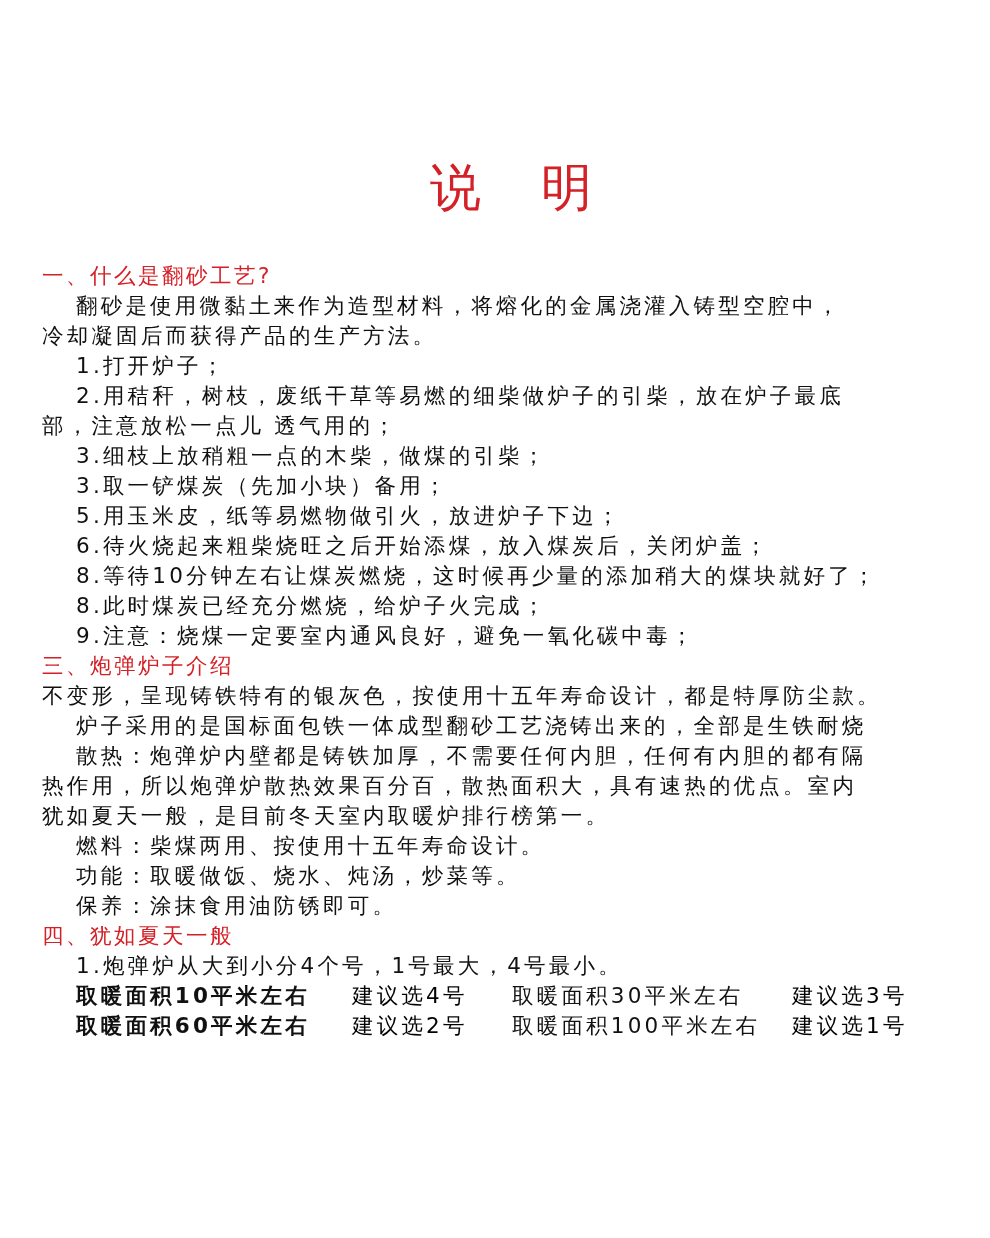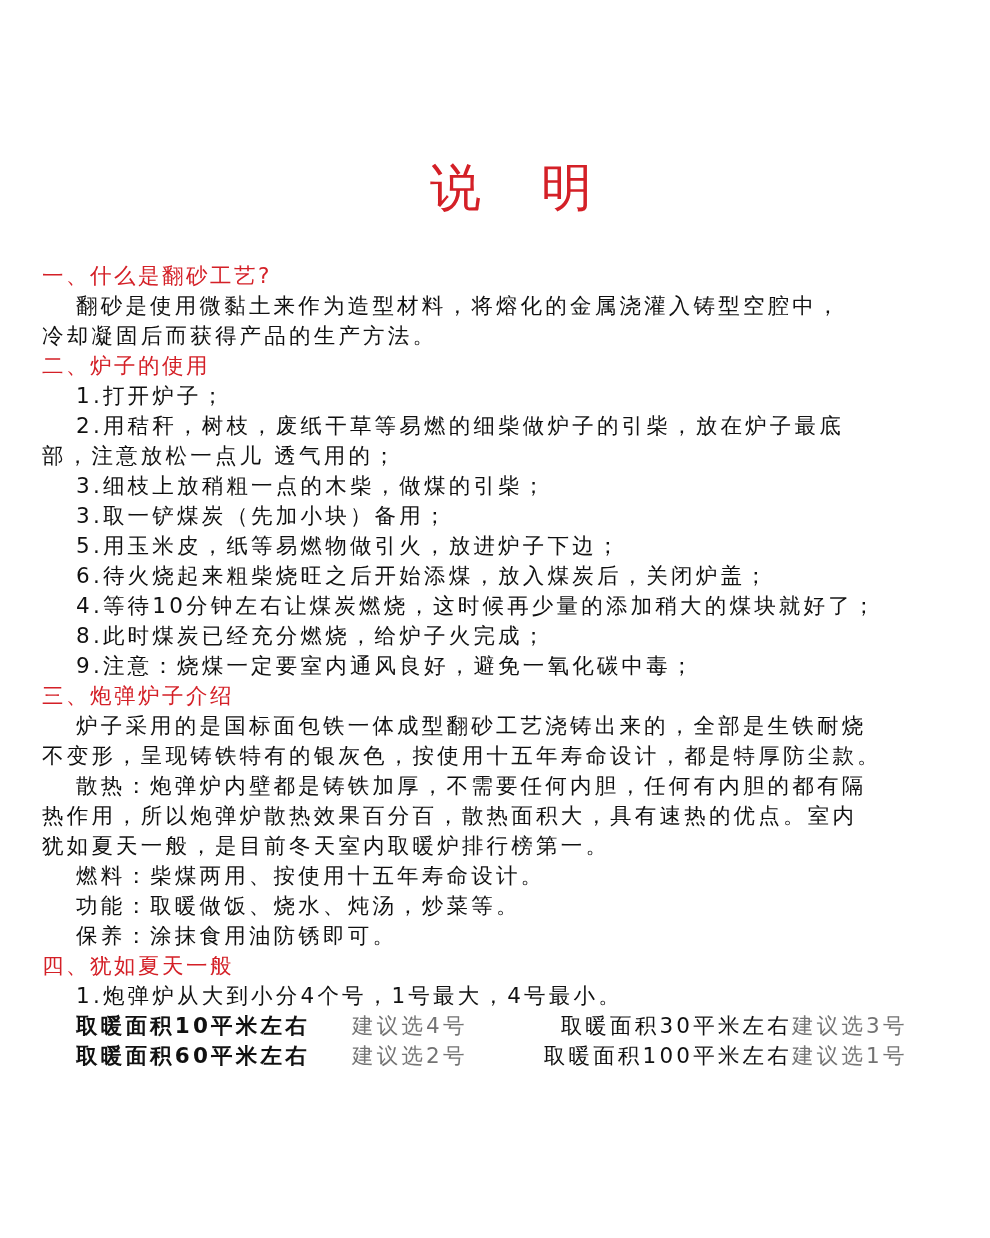--- a/index.html
+++ b/index.html
@@ -33,54 +33,53 @@
       letter-spacing: 3.2px;
       margin-top: 37px;
     }
     .line {
       height: 30px;
       line-height: 30px;
       white-space: nowrap;
     }
     .heading { color: #d42027; letter-spacing: 2.5px; }
     .indent { padding-left: 34px; }
-    .red { color: #737373; }
+    .red { color: #000000; }
     .cell { display: inline-block; }
     .c1 { width: 276px; font-weight: bold; }
     .c2 { width: 160px; }
-    .c3 { width: 280px; text-align: right; }
+    .c3 { width: 280px; }
   </style>
 </head>
 <body>
 
 <div class="title">
   <span>说</span><span class="gap"></span><span>明</span>
 </div>
 
 <div class="content">
 
   <div class="line heading">一、什么是翻砂工艺?</div>
   <div class="line indent">翻砂是使用微黏土来作为造型材料，将熔化的金属浇灌入铸型空腔中，</div>
   <div class="line">冷却凝固后而获得产品的生产方法。</div>
 
-  <div class="line heading">二、炉子的使用</div>
   <div class="line indent">1.打开炉子；</div>
   <div class="line indent">2.用秸秆，树枝，废纸干草等易燃的细柴做炉子的引柴，放在炉子最底</div>
   <div class="line">部，注意放松一点儿 透气用的；</div>
   <div class="line indent">3.细枝上放稍粗一点的木柴，做煤的引柴；</div>
   <div class="line indent">3.取一铲煤炭（先加小块）备用；</div>
   <div class="line indent">5.用玉米皮，纸等易燃物做引火，放进炉子下边；</div>
   <div class="line indent">6.待火烧起来粗柴烧旺之后开始添煤，放入煤炭后，关闭炉盖；</div>
-  <div class="line indent">4.等待10分钟左右让煤炭燃烧，这时候再少量的添加稍大的煤块就好了；</div>
+  <div class="line indent">8.等待10分钟左右让煤炭燃烧，这时候再少量的添加稍大的煤块就好了；</div>
   <div class="line indent">8.此时煤炭已经充分燃烧，给炉子火完成；</div>
   <div class="line indent">9.注意：烧煤一定要室内通风良好，避免一氧化碳中毒；</div>
 
   <div class="line heading">三、炮弹炉子介绍</div>
+  <div class="line">不变形，呈现铸铁特有的银灰色，按使用十五年寿命设计，都是特厚防尘款。</div>
   <div class="line indent">炉子采用的是国标面包铁一体成型翻砂工艺浇铸出来的，全部是生铁耐烧</div>
-  <div class="line">不变形，呈现铸铁特有的银灰色，按使用十五年寿命设计，都是特厚防尘款。</div>
   <div class="line indent">散热：炮弹炉内壁都是铸铁加厚，不需要任何内胆，任何有内胆的都有隔</div>
   <div class="line">热作用，所以炮弹炉散热效果百分百，散热面积大，具有速热的优点。室内</div>
   <div class="line">犹如夏天一般，是目前冬天室内取暖炉排行榜第一。</div>
   <div class="line indent">燃料：柴煤两用、按使用十五年寿命设计。</div>
   <div class="line indent">功能：取暖做饭、烧水、炖汤，炒菜等。</div>
   <div class="line indent">保养：涂抹食用油防锈即可。</div>
 
   <div class="line heading">四、犹如夏天一般</div>
   <div class="line indent">1.炮弹炉从大到小分4个号，1号最大，4号最小。</div>
   <div class="line indent">

